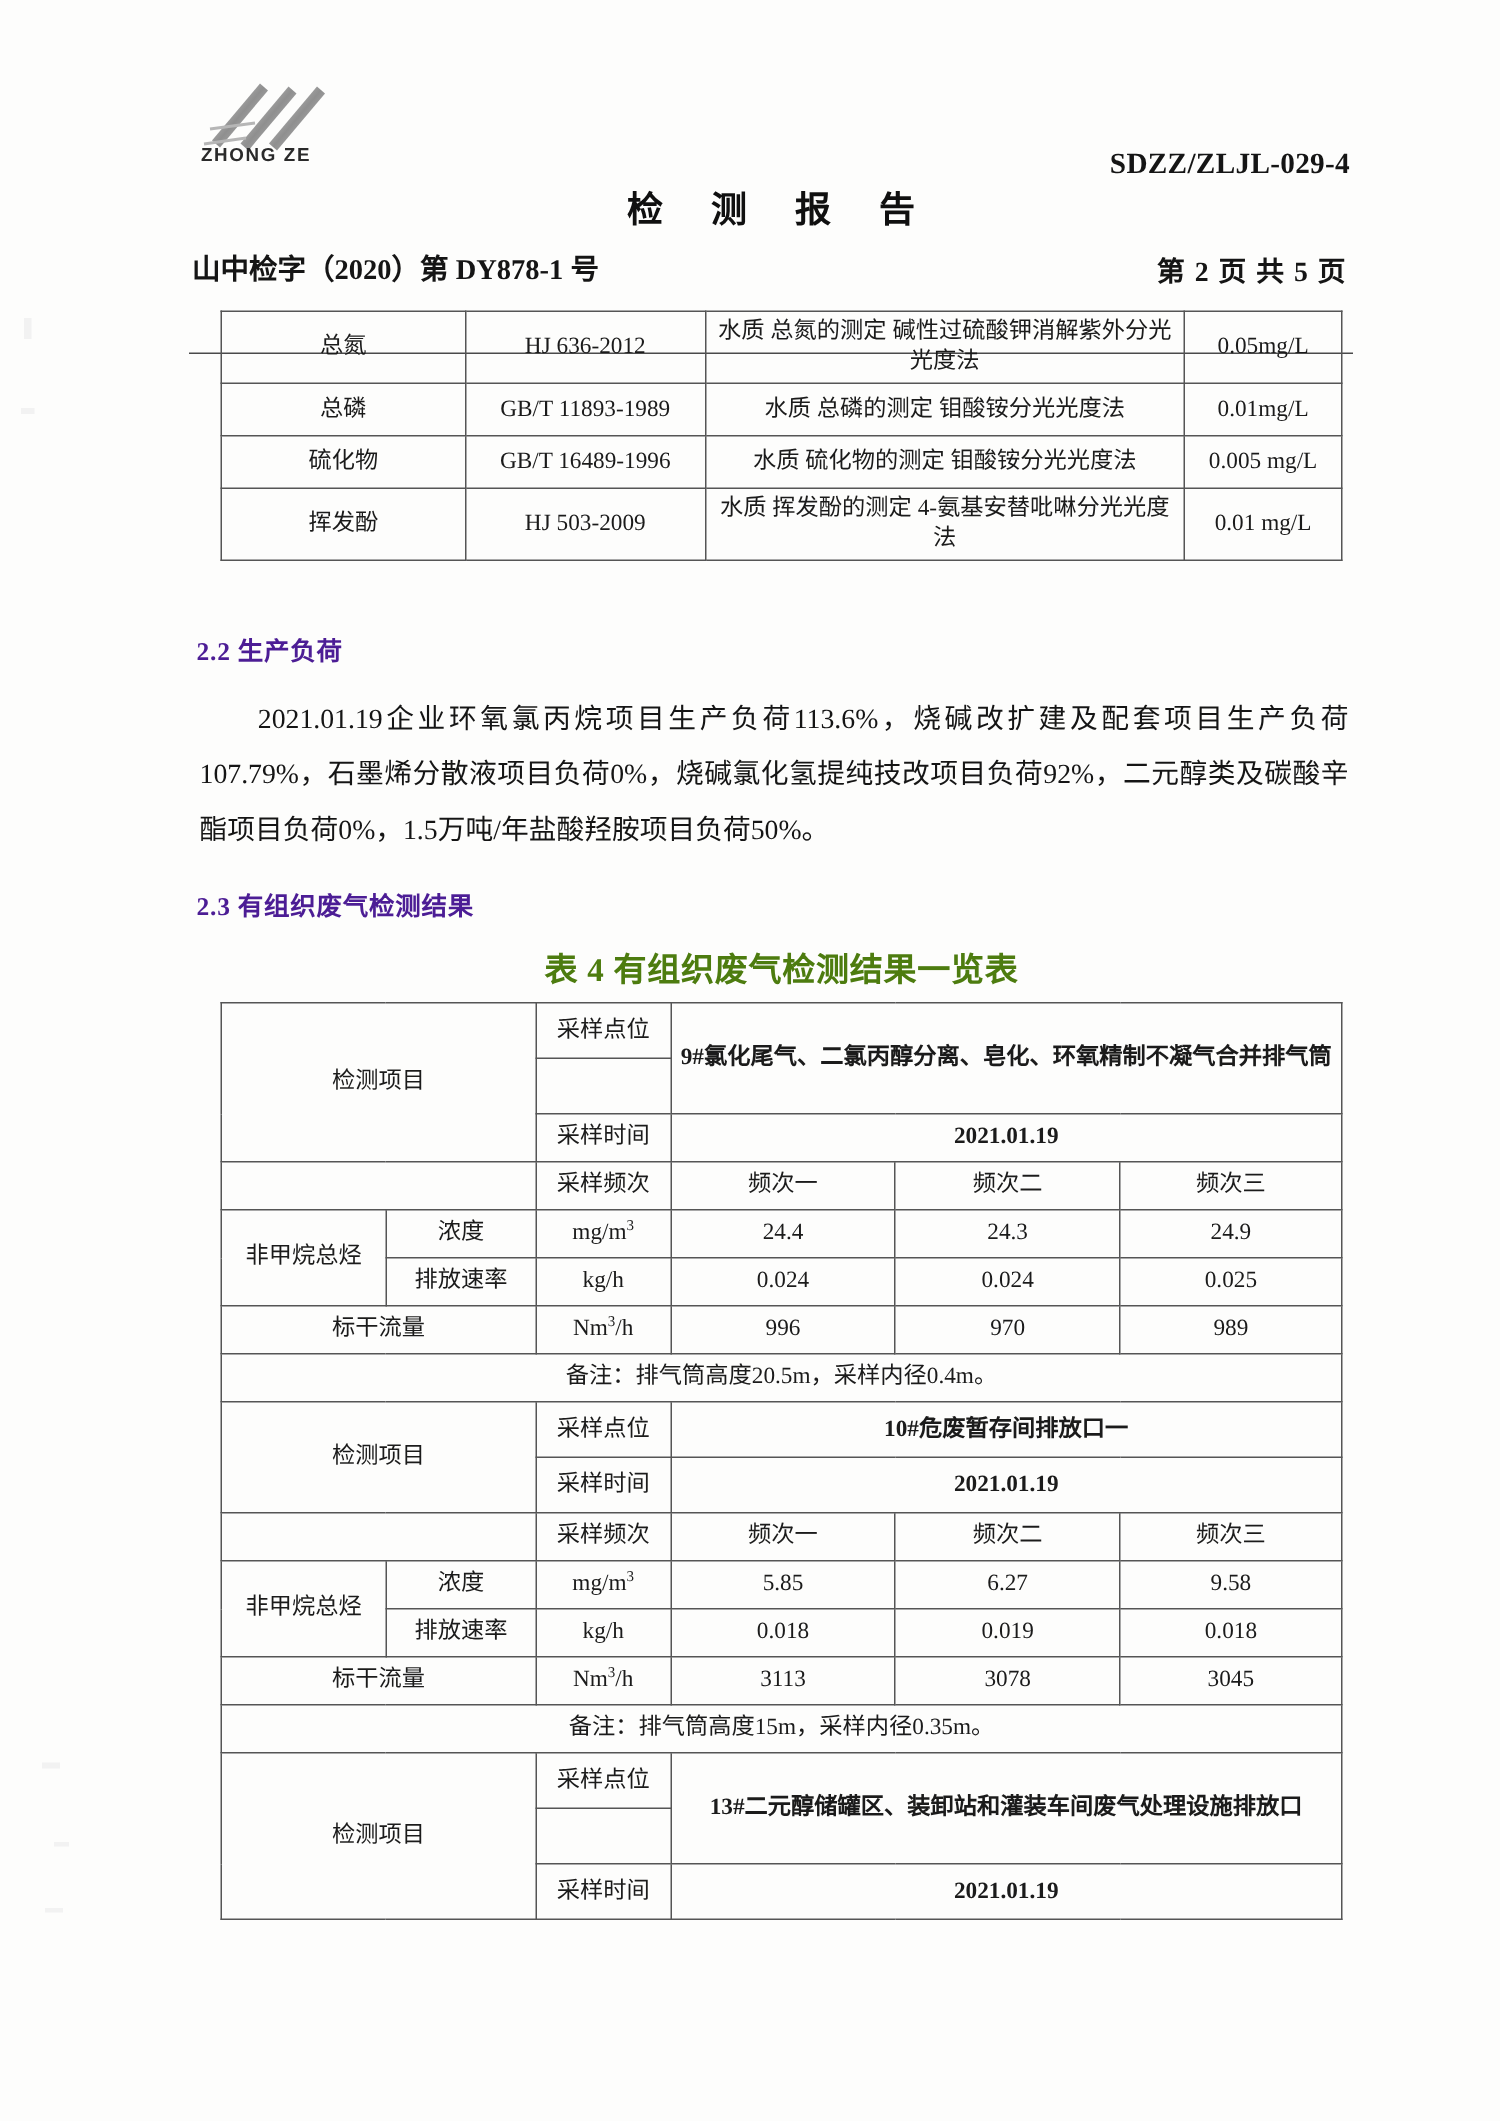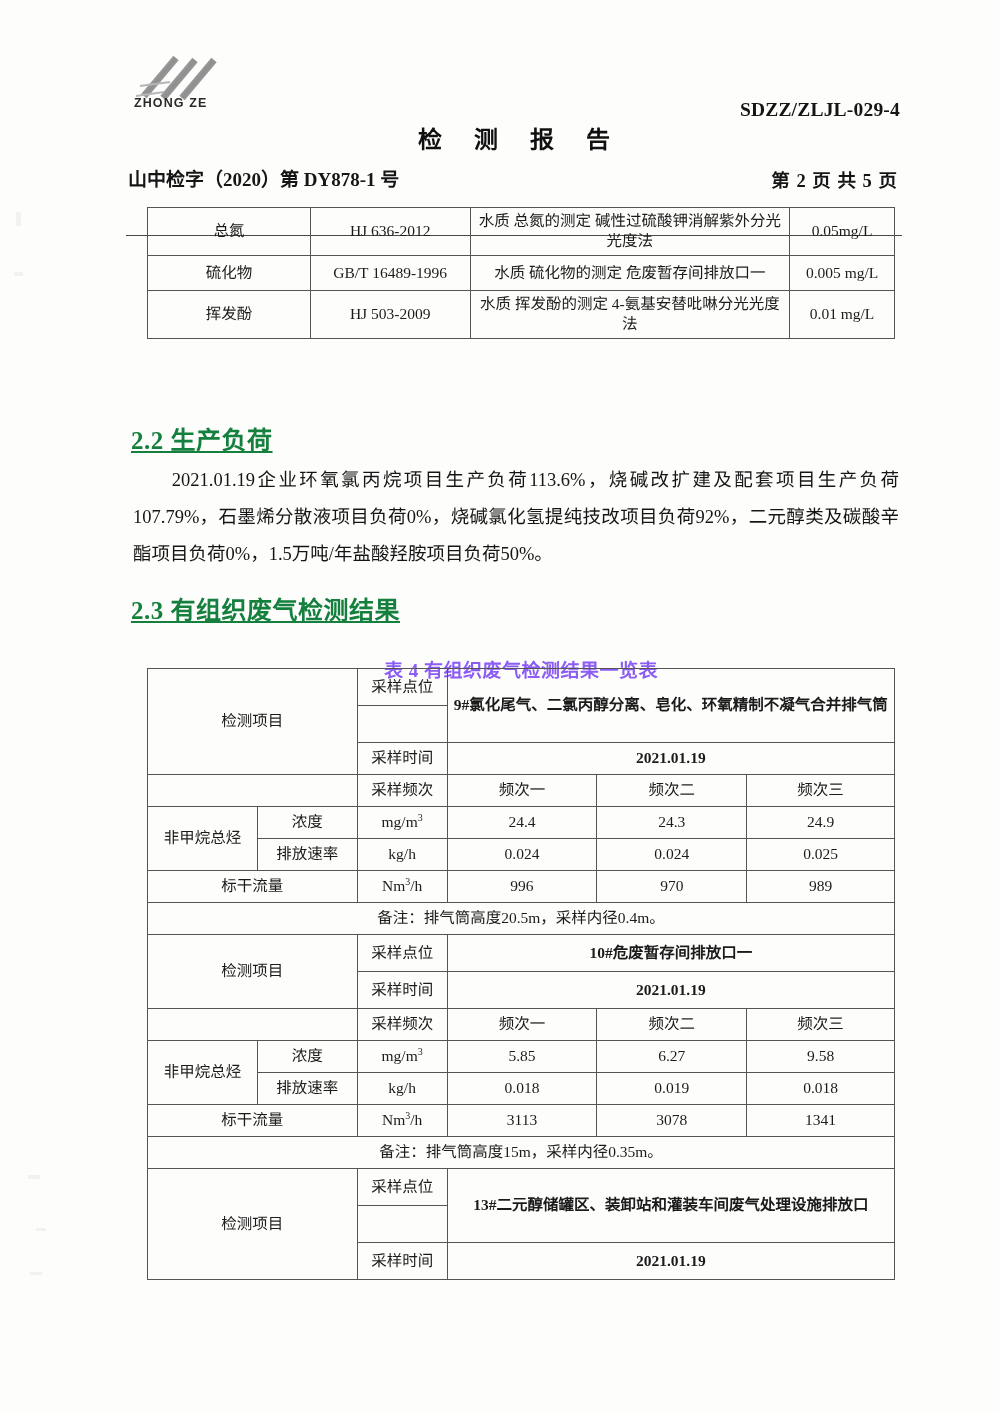--- a/index.html
+++ b/index.html
@@ -80,36 +80,35 @@
   td.b{font-weight:bold;}
   .sup{font-size:10px;vertical-align:super;line-height:0;}
 
   
   .t1wrap{position:absolute;left:147px;top:207px;width:748px;}
   .t1 td{height:28px;}
 
   
   .h2{
     position:absolute;
-    font-size:25px;font-weight:bold;color:#15803d;
-    letter-spacing:.5px;white-space:nowrap;text-decoration:underline;
+    font-size:17px;font-weight:bold;color:#4c1d95;
+    letter-spacing:.5px;white-space:nowrap;
   }
   #h22{left:131px;top:420px;}
   #h23{left:131px;top:590px;}
 
   .para{
     position:absolute;left:133px;top:462px;width:766px;
     font-size:18.5px;line-height:37px;color:#151515;
     text-align:justify;text-indent:2.1em;
   }
   .tabcap{
     position:absolute;left:147px;top:628px;width:748px;
-    text-align:center;font-size:19px;font-weight:bold;color:#8b5cf6;
+    text-align:center;font-size:22px;font-weight:bold;color:#4d7c0f;
     letter-spacing:.5px;
-    margin-top:27px;
   }
 
   
   .t4wrap{position:absolute;left:147px;top:668px;width:748px;}
   .t4 td{height:25px;font-size:15.5px;}
   .t4 td.tall{height:30px;}
   .note{text-align:left;padding-left:7px;font-size:15.5px;}
 
   
   .sm{position:absolute;background:#e9e9e9;opacity:.55;}
@@ -169,23 +168,29 @@
           <col style="width:105px">
       </colgroup>
       <tbody>
         <tr>
           <td>总氮</td>
           <td>HJ 636-2012</td>
           <td>水质  总氮的测定  碱性过硫酸钾消解紫外分光光度法</td>
           <td>0.05mg/L</td>
         </tr>
         <tr>
+          <td>总磷</td>
+          <td>GB/T 11893-1989</td>
+          <td>水质  总磷的测定  钼酸铵分光光度法</td>
+          <td>0.01mg/L</td>
+        </tr>
+        <tr>
           <td>硫化物</td>
           <td>GB/T 16489-1996</td>
-          <td>水质   硫化物的测定  危废暂存间排放口一</td>
+          <td>水质   硫化物的测定  钼酸铵分光光度法</td>
           <td>0.005 mg/L</td>
         </tr>
         <tr>
           <td>挥发酚</td>
           <td>HJ 503-2009</td>
           <td>水质   挥发酚的测定 4-氨基安替吡啉分光光度法</td>
           <td>0.01 mg/L</td>
         </tr>
       </tbody>
     </table>
@@ -283,21 +288,21 @@
           <td>kg/h</td>
           <td>0.018</td>
           <td>0.019</td>
           <td>0.018</td>
         </tr>
         <tr>
           <td colspan="2">标干流量</td>
           <td>Nm<span class="sup">3</span>/h</td>
           <td>3113</td>
           <td>3078</td>
-          <td>1341</td>
+          <td>3045</td>
         </tr>
         <tr>
           <td class="note" colspan="6">备注：排气筒高度15m，采样内径0.35m。</td>
         </tr>
 
         <tr>
           <td rowspan="3" colspan="2">检测项目</td>
           <td class="tall">采样点位</td>
           <td class="tall b" colspan="3" rowspan="2">13#二元醇储罐区、装卸站和灌装车间废气处理设施排放口</td>
         </tr>

